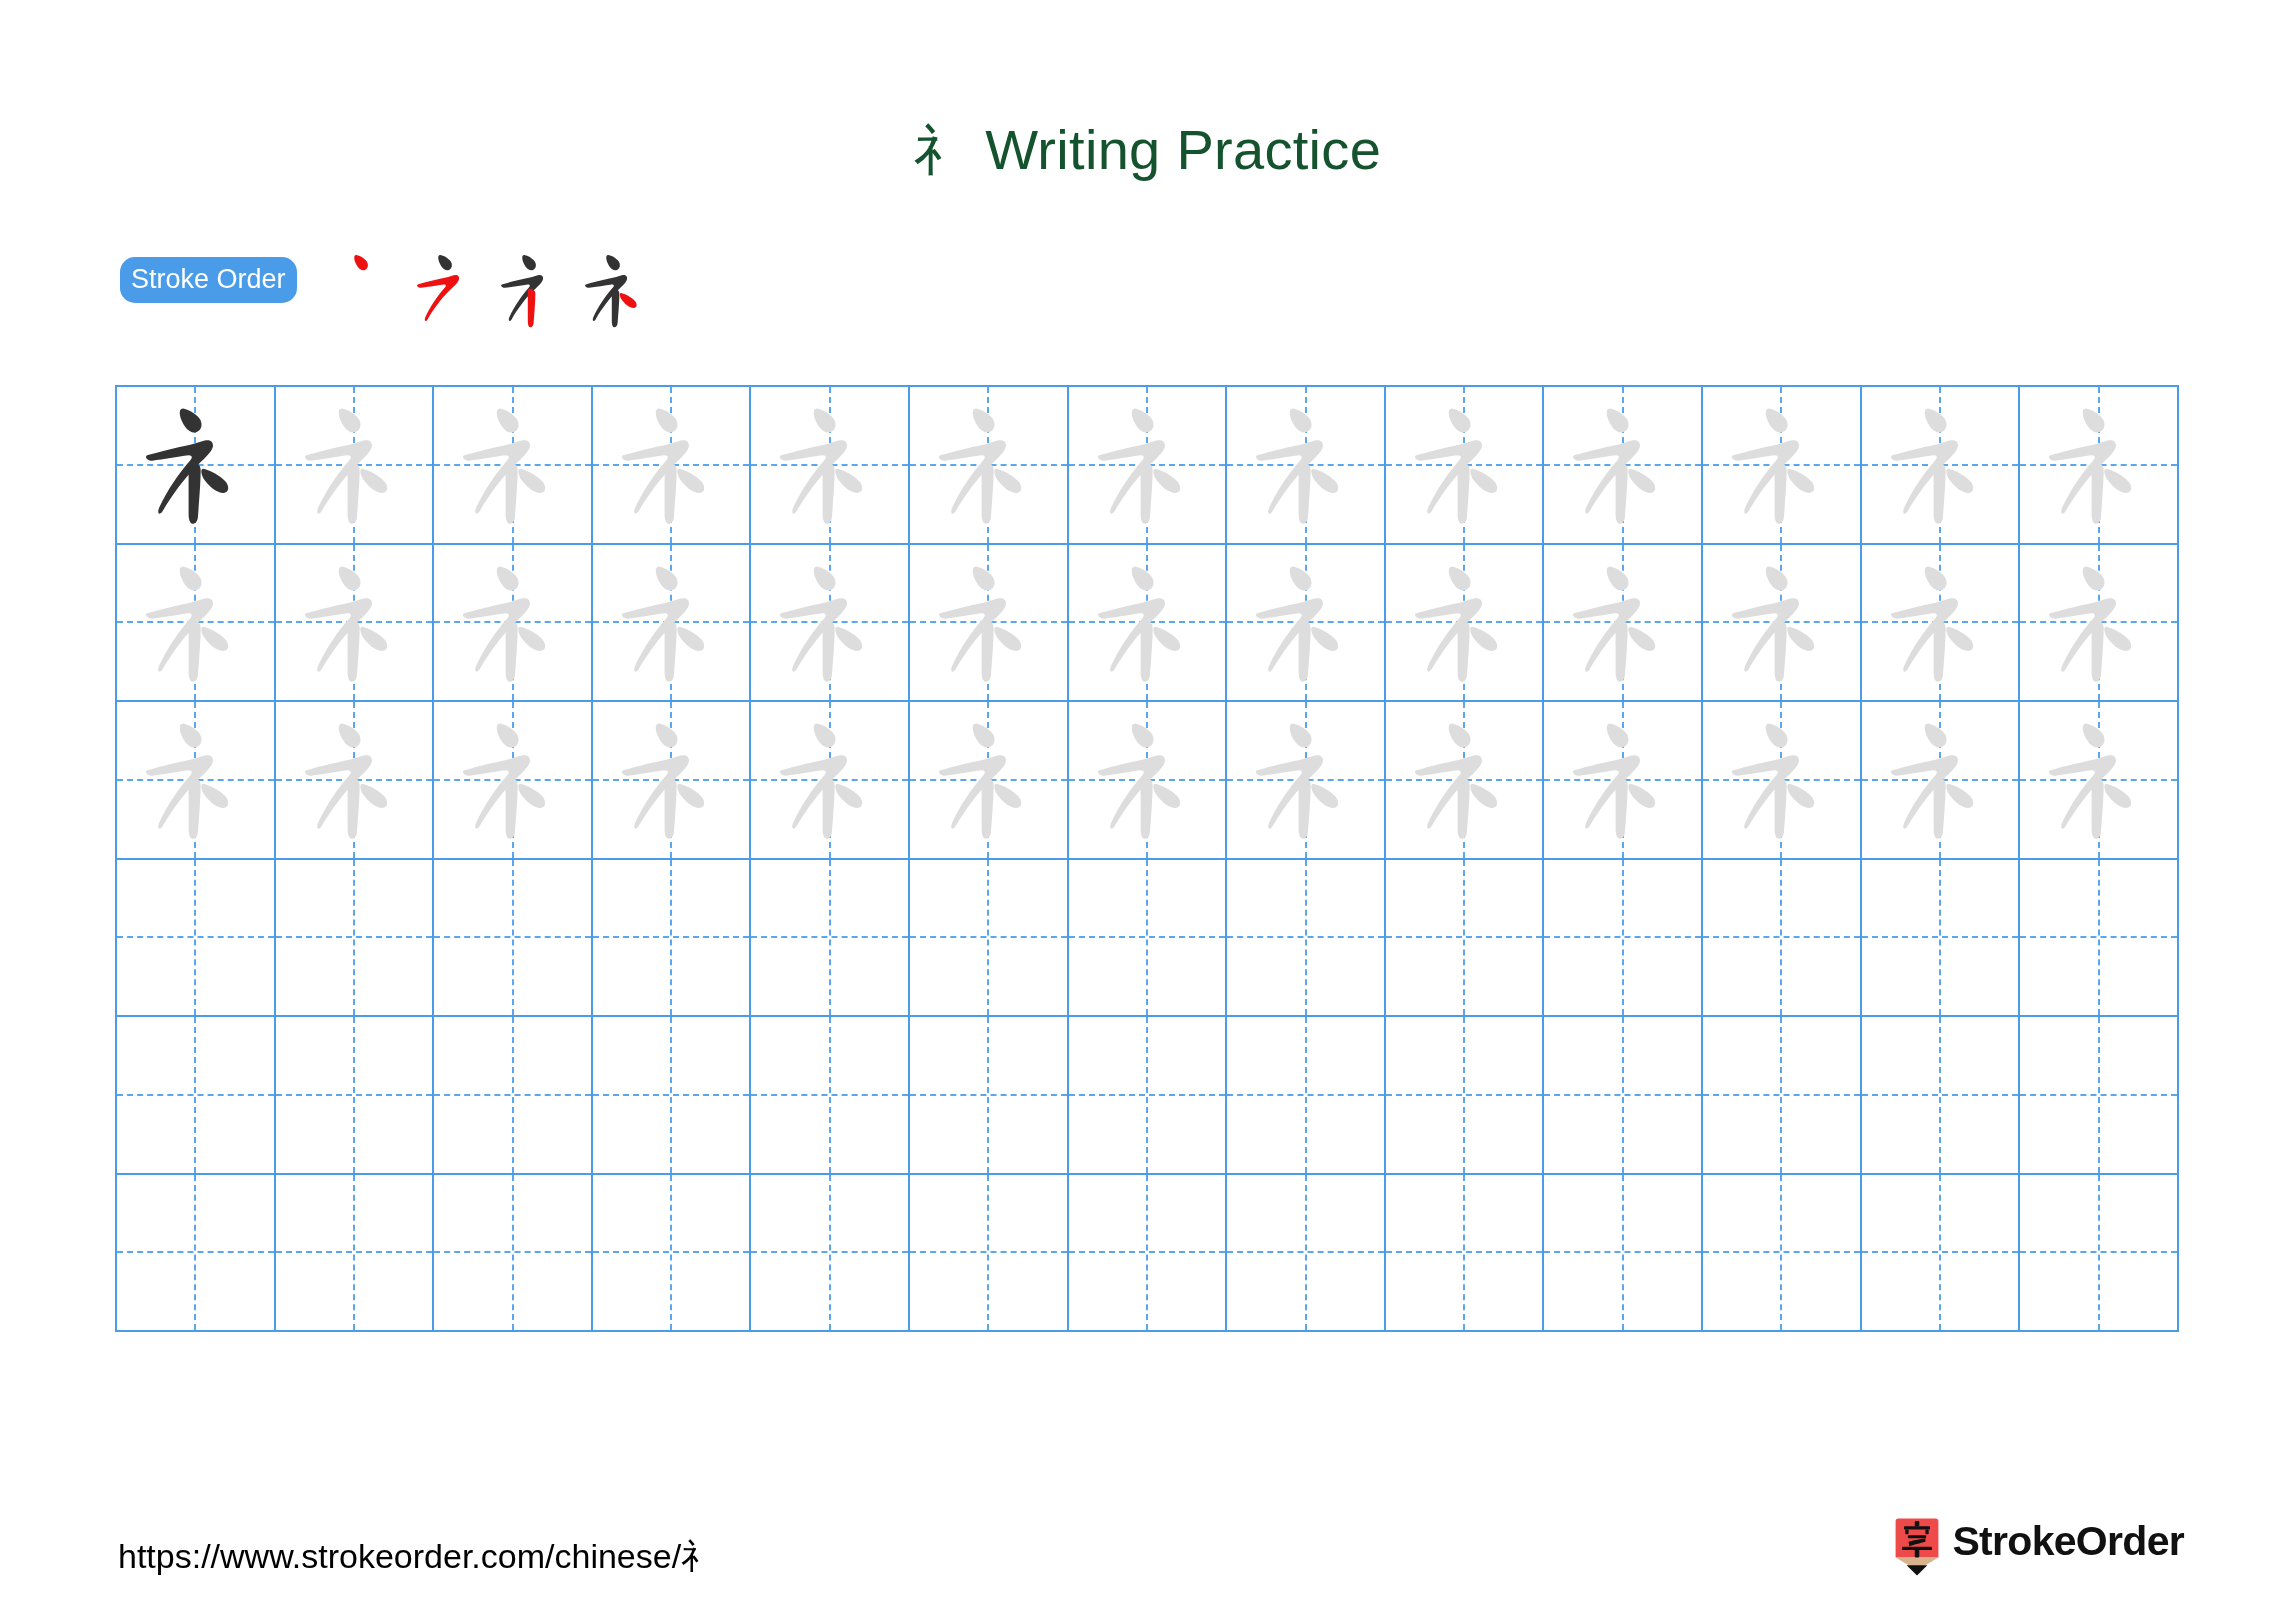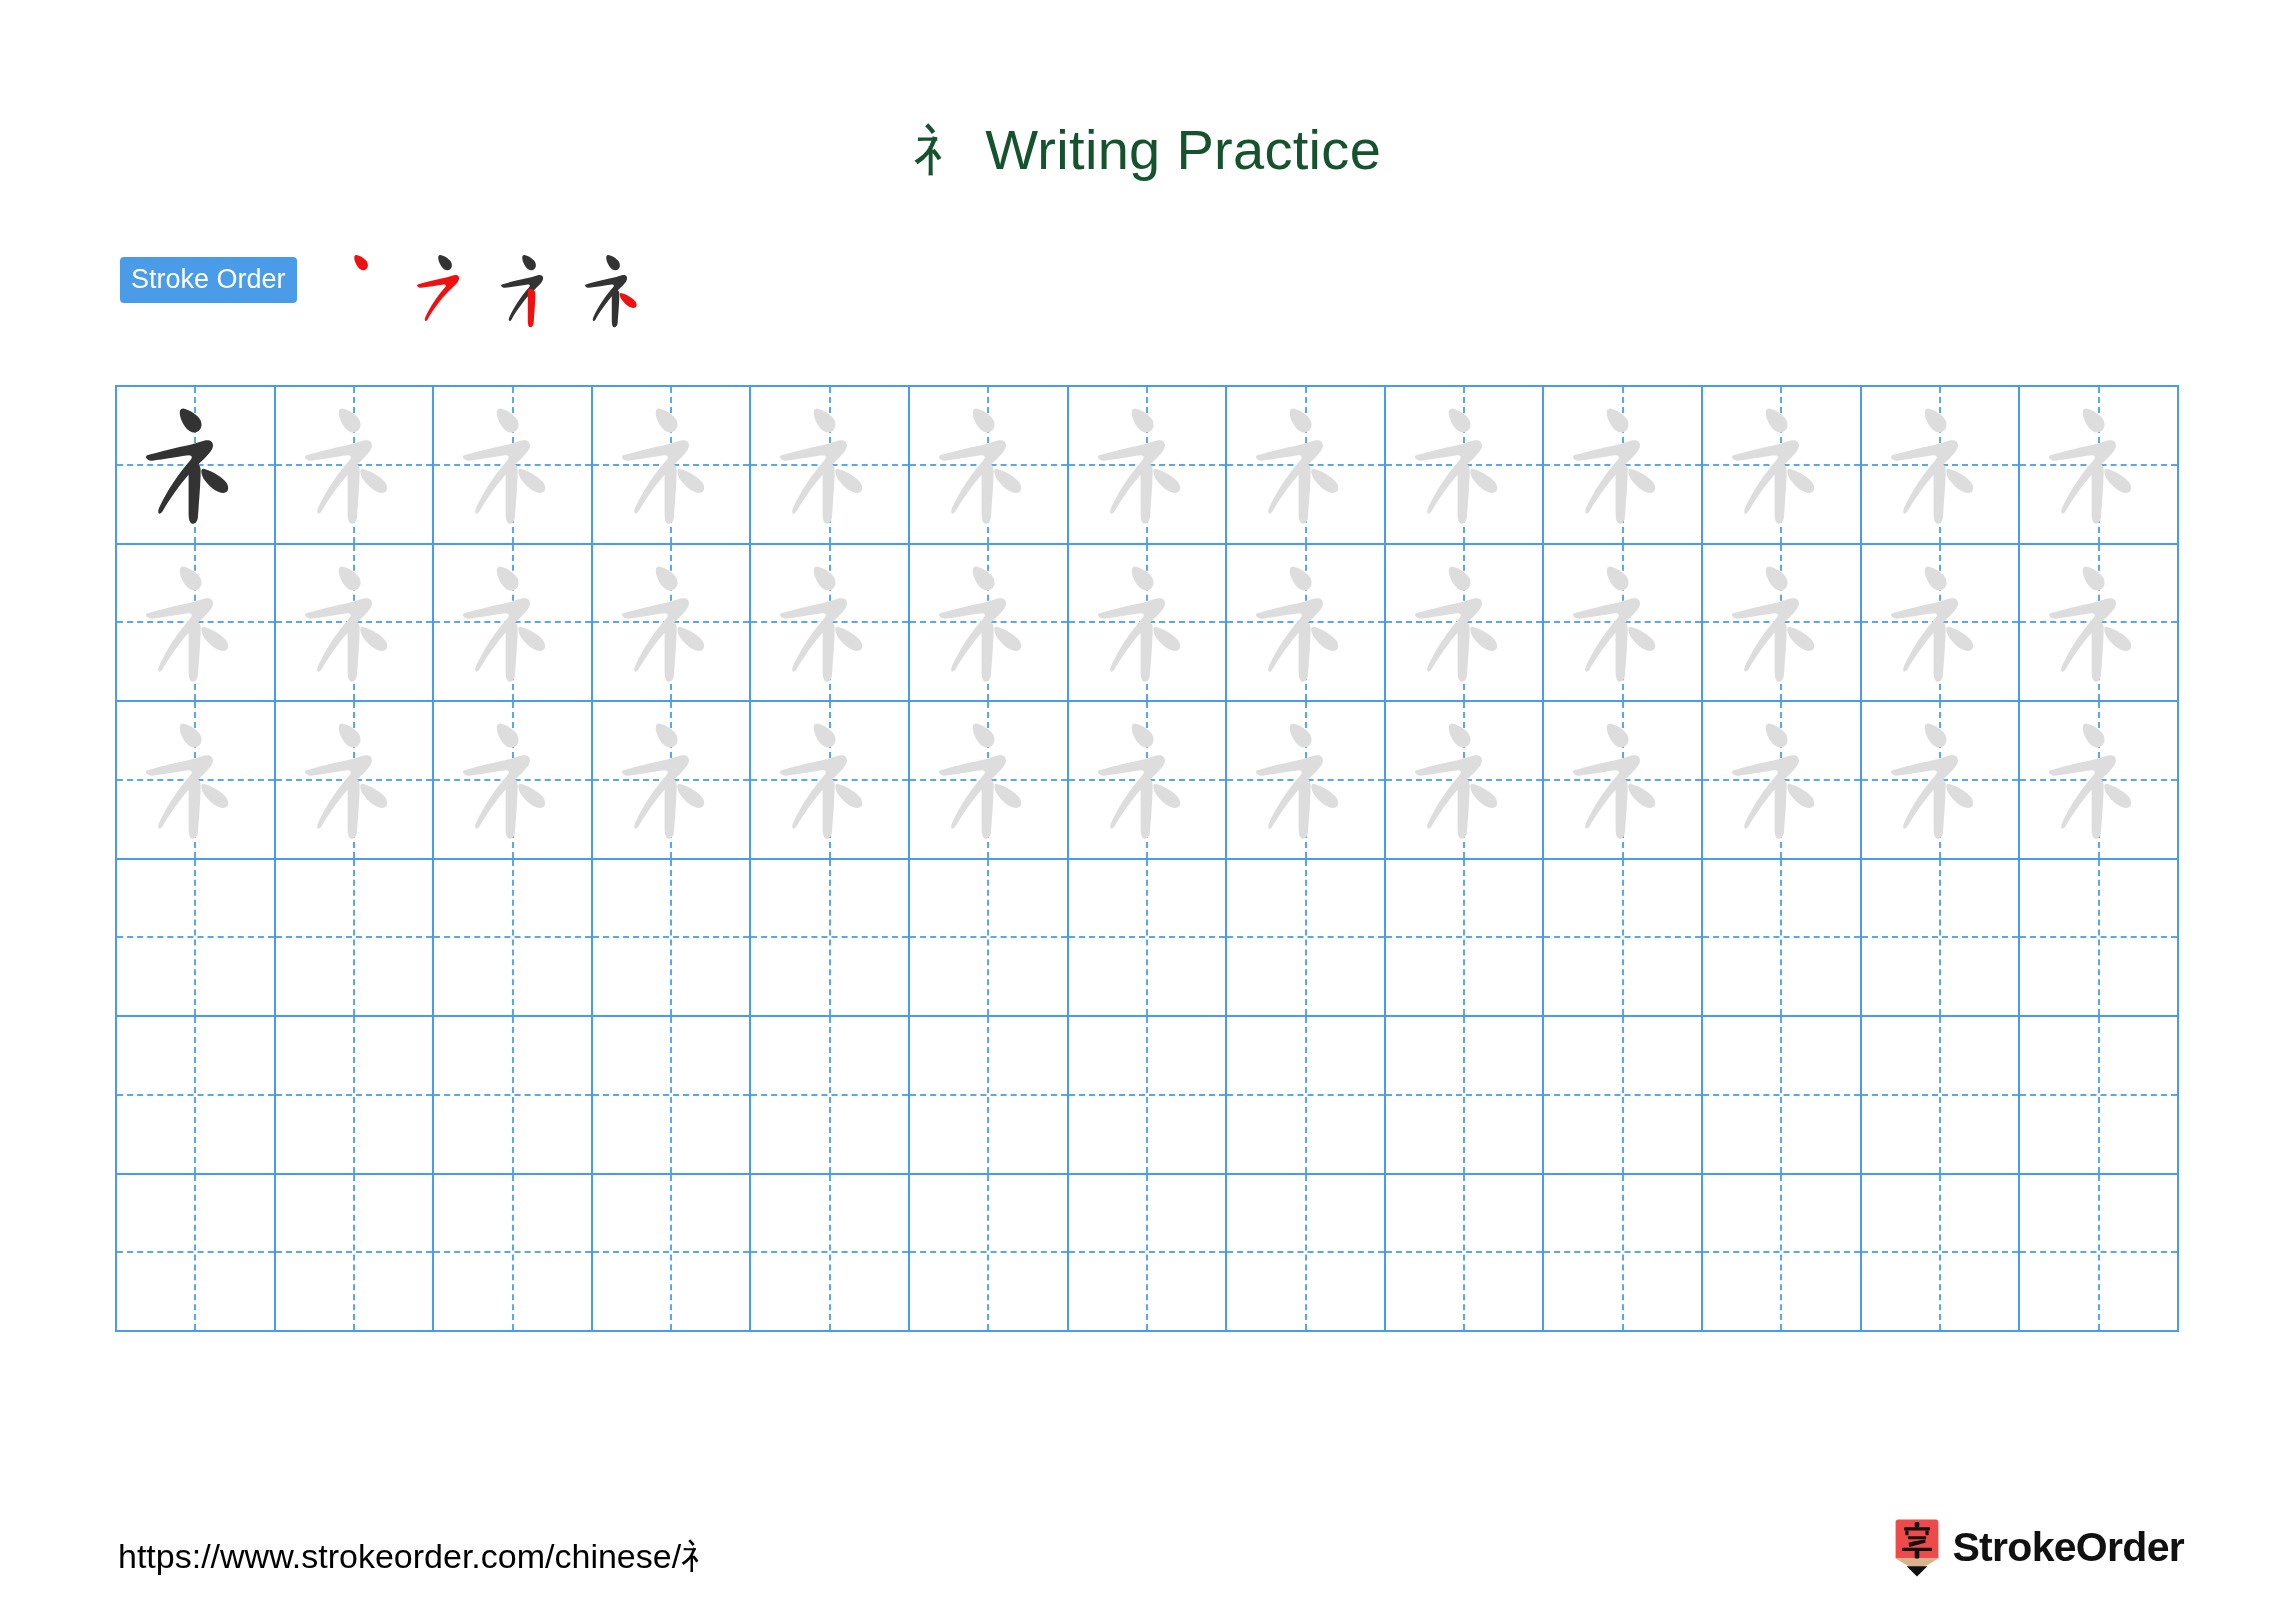--- a/index.html
+++ b/index.html
@@ -43,21 +43,21 @@
     display: flex;
     align-items: flex-start;
   }
   #stroke-order-badge {
     background: #4a9ce8;
     color: #ffffff;
     font-size: 27px;
     font-weight: 400;
     line-height: 1;
     padding: 8.5px 11px 10.5px 11px;
-    border-radius: 4px;
+    border-radius: 15px;
     white-space: nowrap;
   }
   #stroke-steps {
     display: flex;
     align-items: flex-start;
     margin-left: 25px;
     margin-top: -11.8px;
   }
   .stroke-step {
     width: 84px;
@@ -136,21 +136,20 @@
     top: 1534px;
     font-size: 34px;
     color: #000000;
     white-space: nowrap;
   }
   #footer-logo {
     position: absolute;
     right: 111px;
     top: 1518px;
     display: flex;
-    align-items: center;
     height: 59px;
   }
   #logo-mark {
     width: 48px;
     height: 58px;
     position: relative;
     margin-right: 11.8px;
   }
   #logo-wordmark {
     font-size: 41px;

